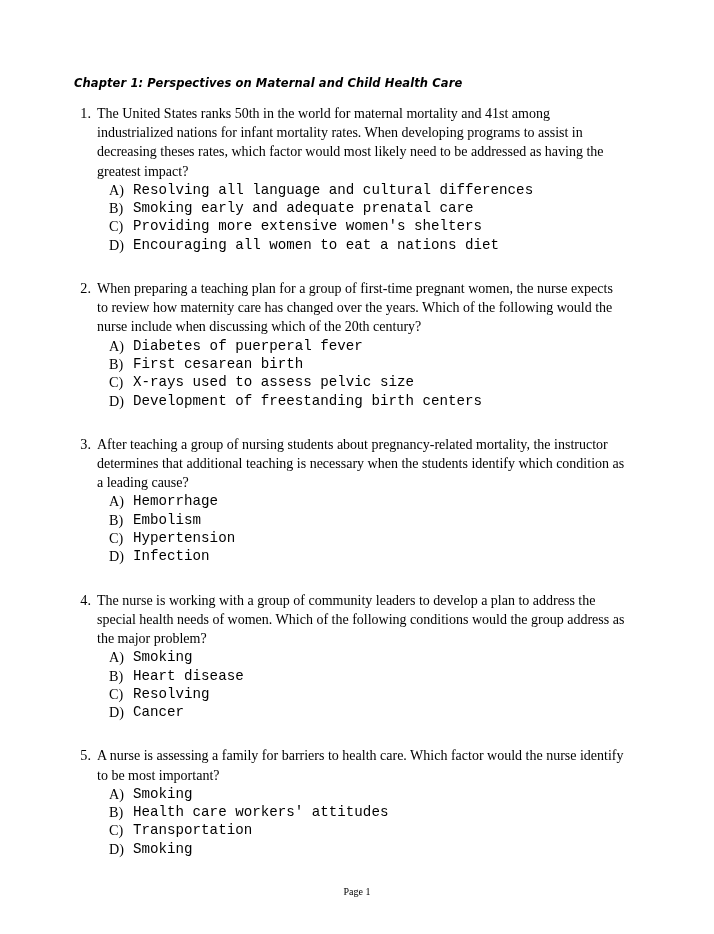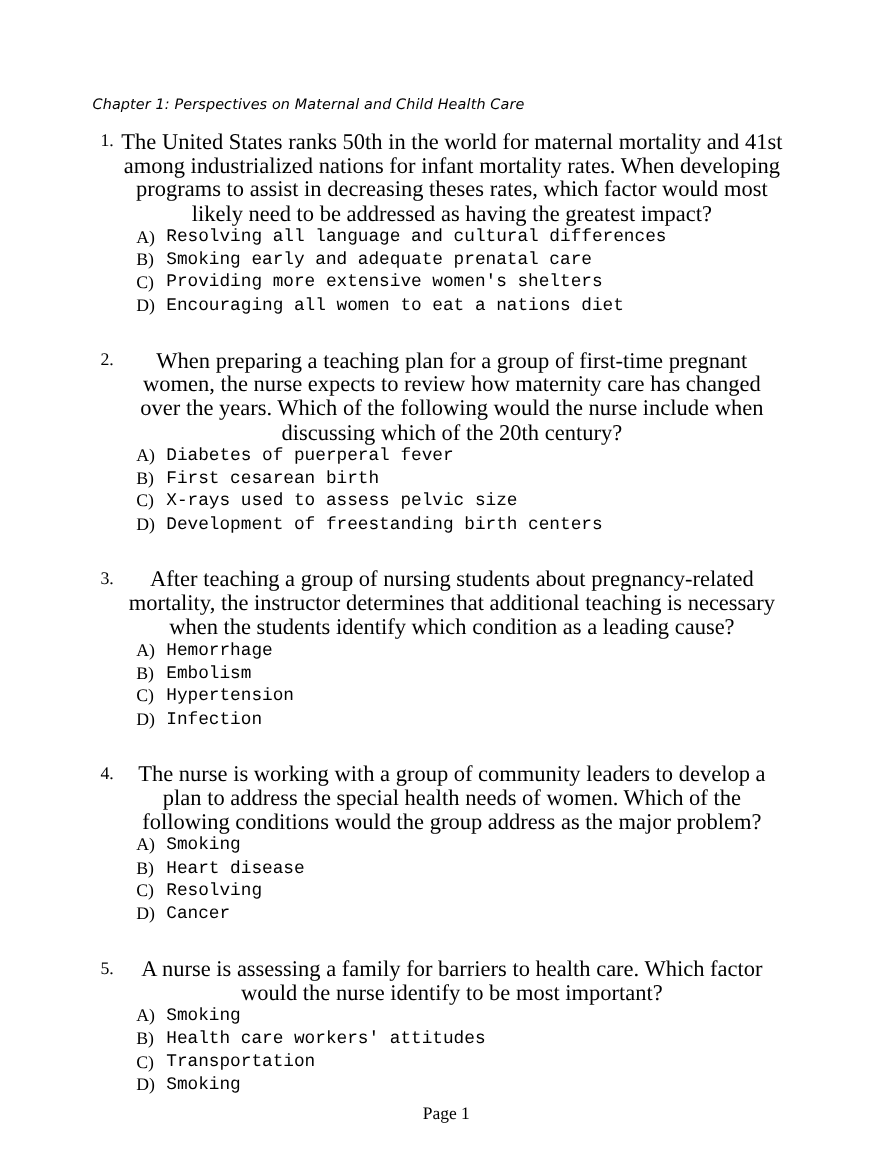--- a/index.html
+++ b/index.html
@@ -23,21 +23,21 @@
     background: #ffffff;
   }
   .content {
     position: absolute;
     left: 74px;
     top: 76px;
     width: 552px;
   }
   .chapter-heading {
     font-family: "DejaVu Sans", "Liberation Sans", sans-serif;
-    font-weight: normal;
+    font-weight: bold;
     font-style: italic;
     font-size: 11.5px;
     line-height: 14px;
     color: #000000;
     margin: 0 0 14px 0;
     letter-spacing: 0.1px;
   }
   .question-list {
     margin: 0;
     padding: 0;
@@ -58,23 +58,23 @@
     width: 23px;
     min-width: 23px;
     text-align: right;
     padding-right: 6px;
     box-sizing: border-box;
     font-size: 14.2px;
     line-height: 19.2px;
   }
   .q-stem {
     flex: 1;
-    font-size: 18px;
+    font-size: 14px;
     line-height: 19.2px;
-    text-align: center;
+    text-align: left;
   }
   .options {
     margin: 0;
     padding: 0;
     list-style: none;
     margin-left: 35px;
   }
   .option-row {
     display: flex;
     align-items: flex-start;
@@ -89,21 +89,21 @@
   .opt-text {
     flex: 1;
     font-family: Liberation Mono, monospace;
   }
   .page-footer {
     position: absolute;
     left: 0;
     top: 884px;
     width: 714px;
     text-align: center;
-    font-size: 14px;
+    font-size: 10px;
     line-height: 15px;
     color: #000000;
   }
 </style>
 </head>
 <body>
 
 <div class="page">
 
   <div class="content">

